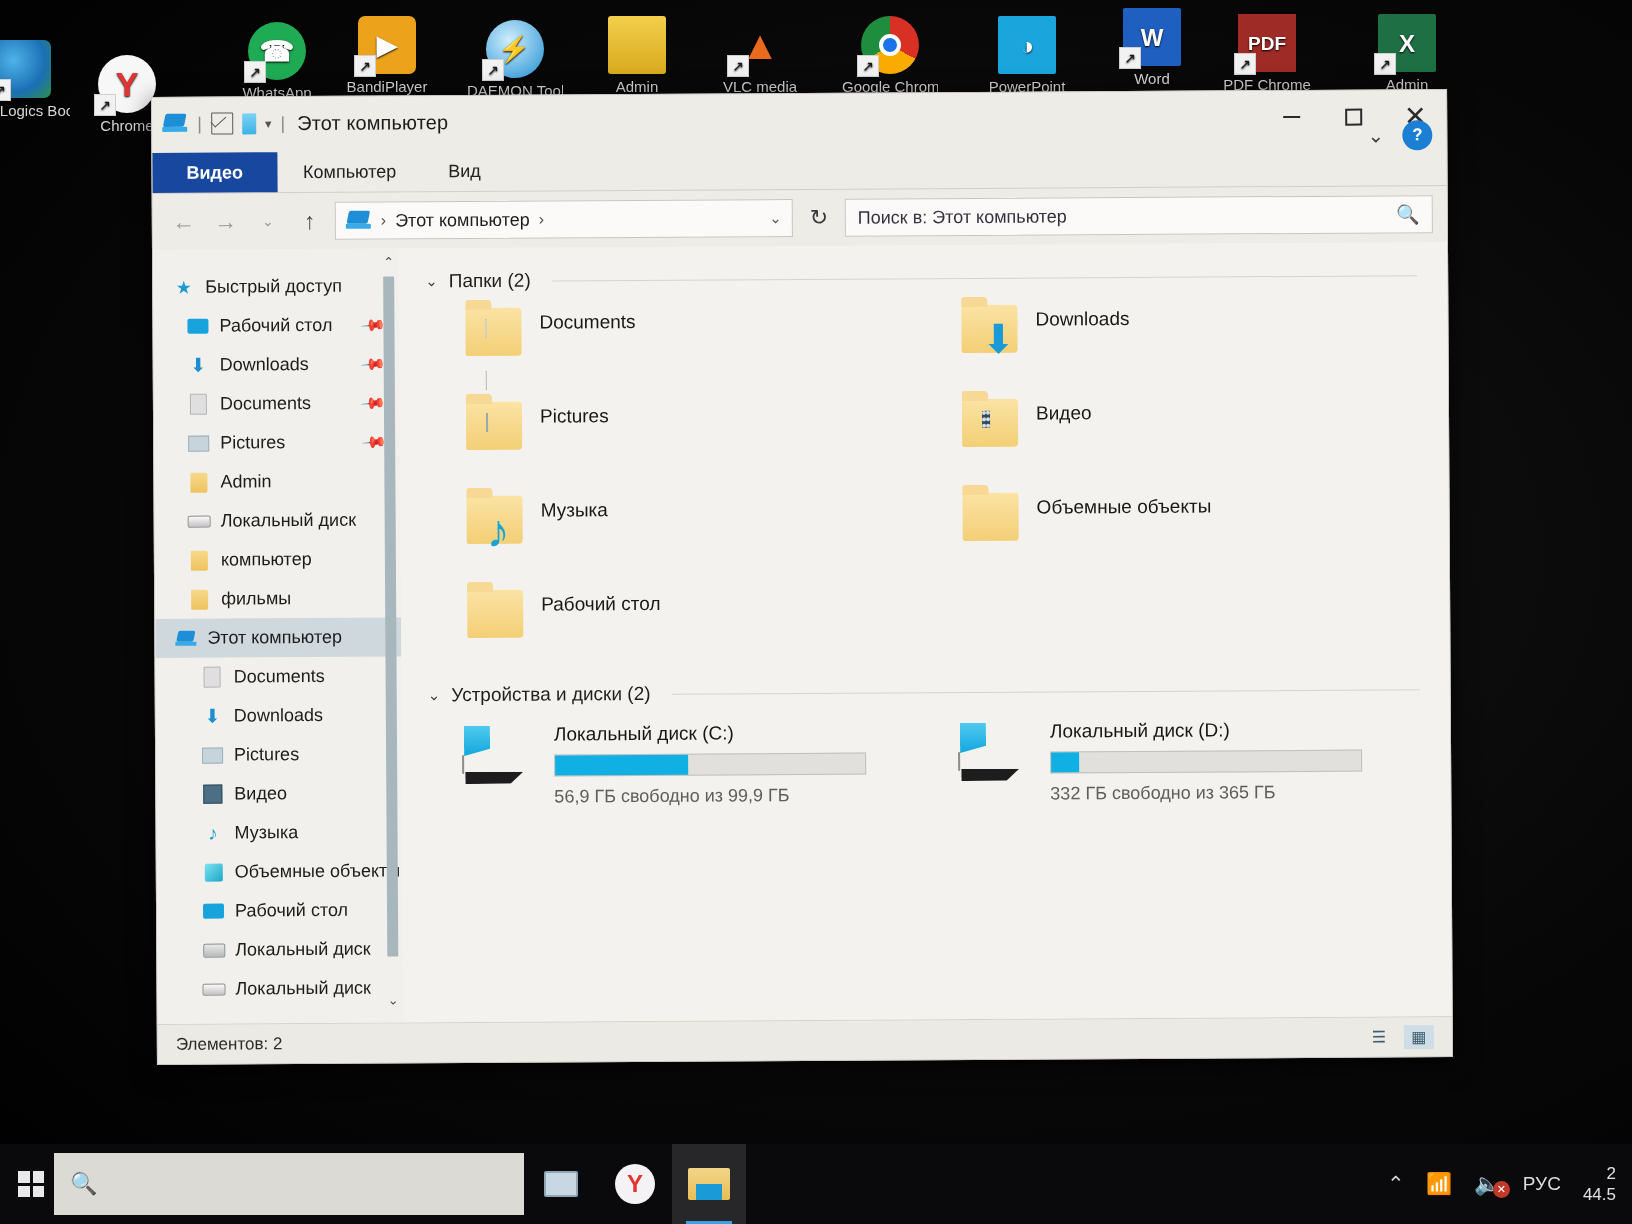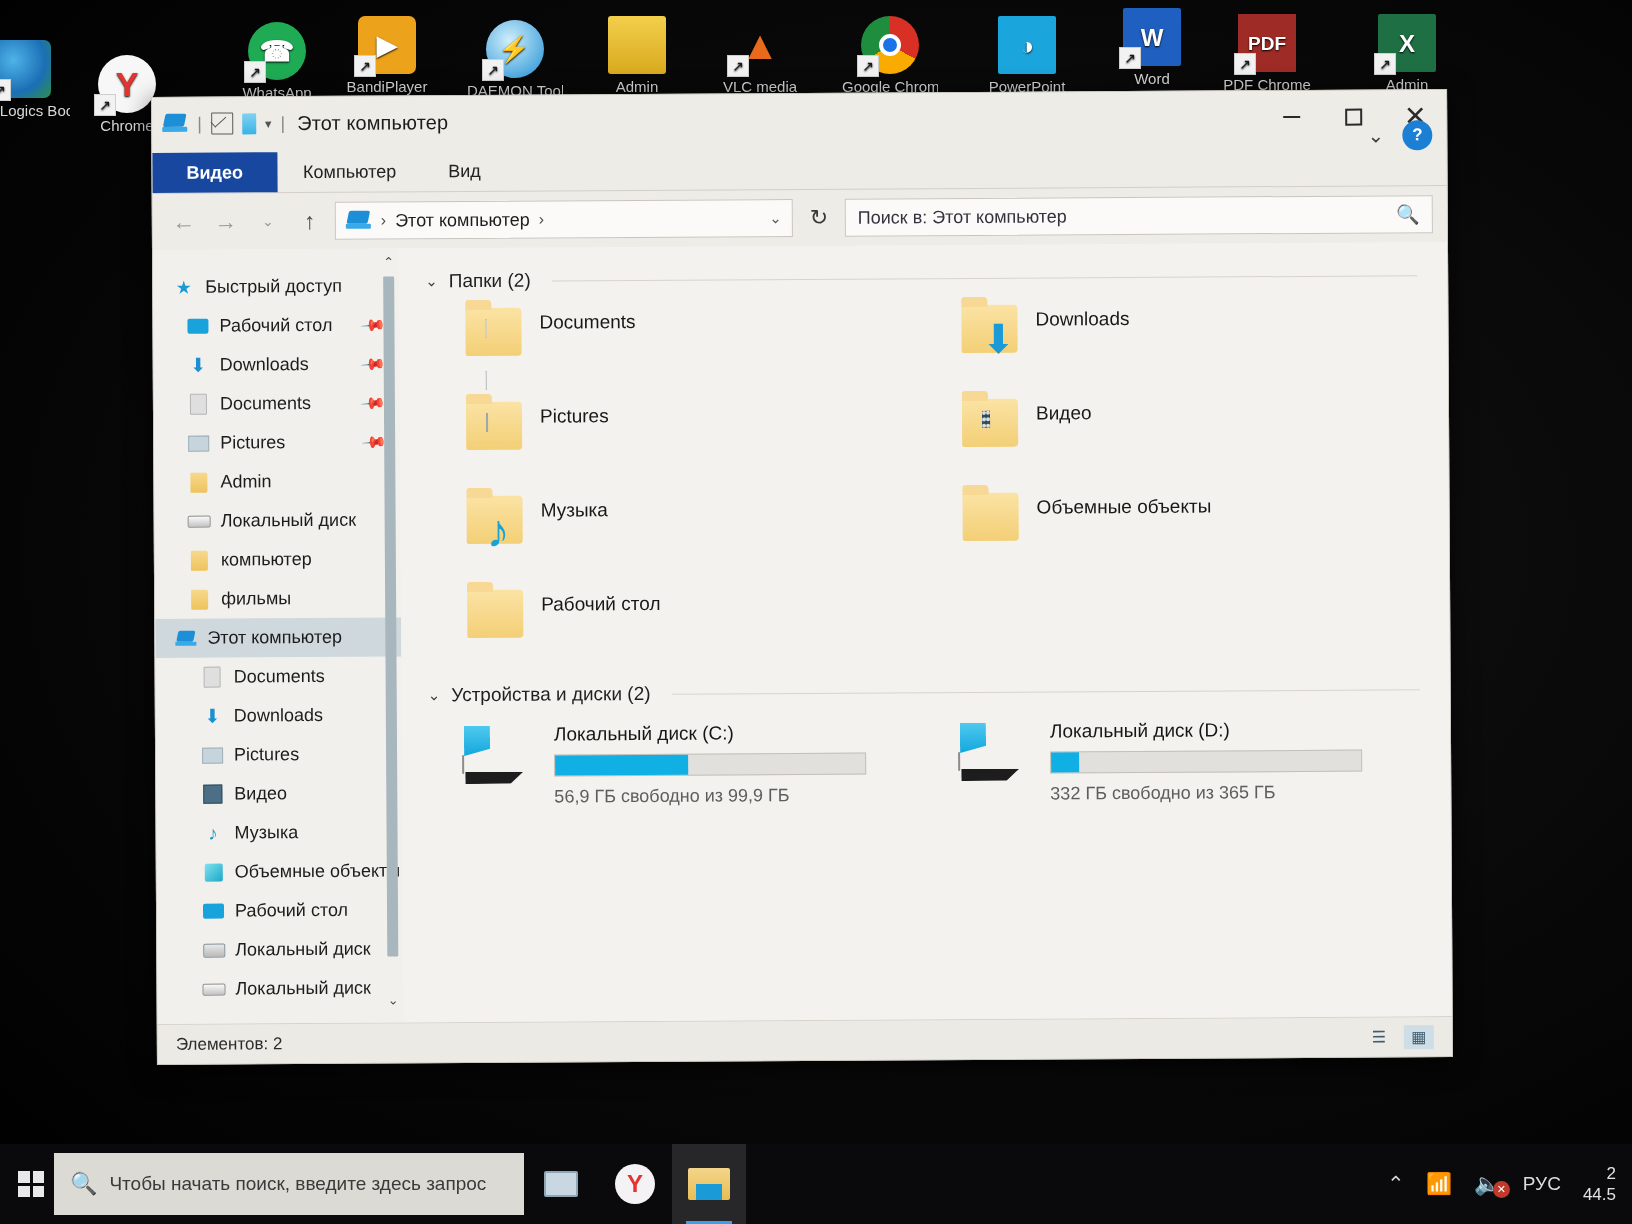--- a/index.html
+++ b/index.html
@@ -759,21 +759,20 @@
   <div class="start-btn">
     <span class="win-logo">
         <i></i>
         <i></i>
         <i></i>
         <i></i>
       </span>
   </div>
   <div class="tb-search">
     <span class="mag">🔍</span>
-    <span class="ph">Чтобы начать поиск, введите здесь запрос</span>
   </div>
   <div class="tb-item">
     <span style="display:inline-block;width:34px;height:26px;background:#c9d7e2;border:2px solid #8fa6b6;border-radius:2px"></span>
   </div>
   <div class="tb-item">
     <span style="display:flex;align-items:center;justify-content:center;width:40px;height:40px;border-radius:50%;background:#f4f2f4;color:#e3342f;font-size:24px;font-weight:bold">Y</span>
   </div>
   <div class="tb-item active">
     <span style="display:inline-block;width:42px;height:32px;background:linear-gradient(180deg,#f3d58a,#e8bd55);border-radius:2px;position:relative">
       <span style="position:absolute;left:8px;bottom:0;width:26px;height:16px;background:#1b9ad8"></span>

